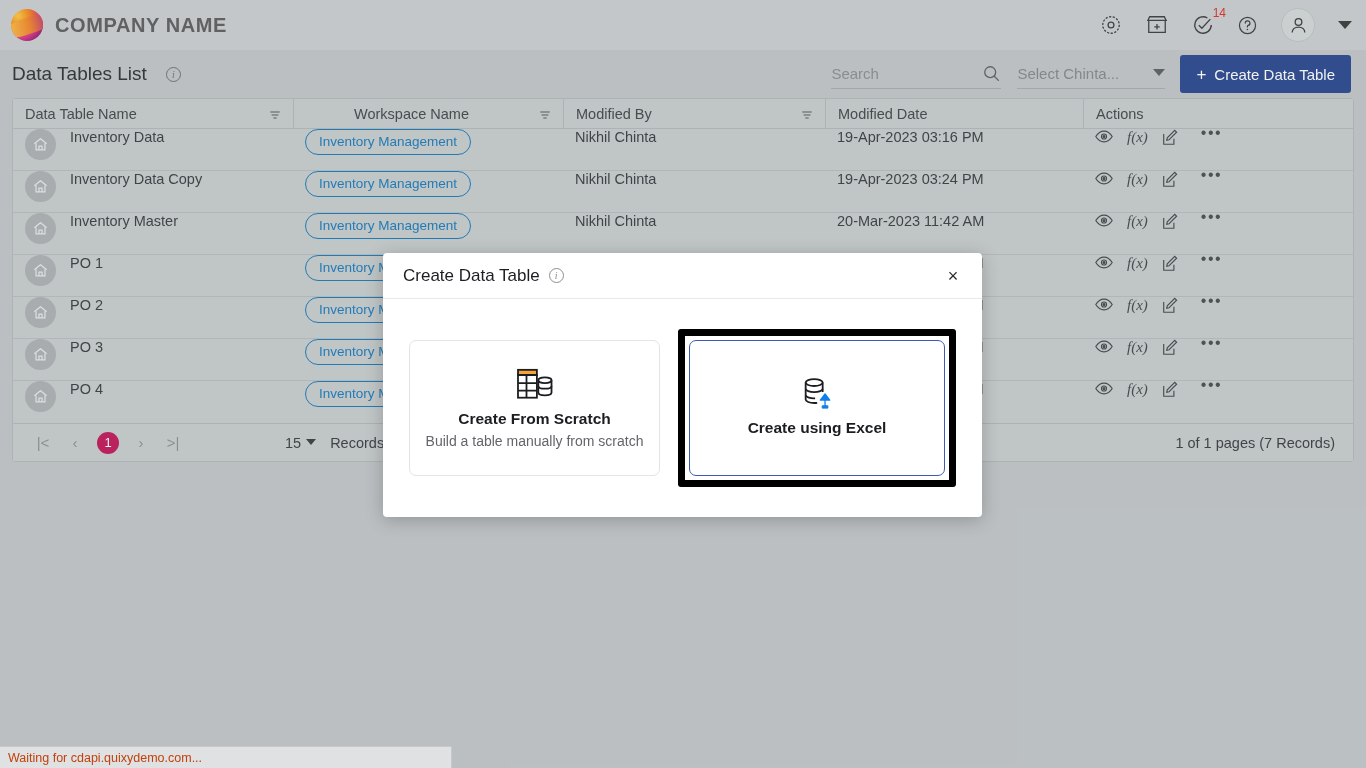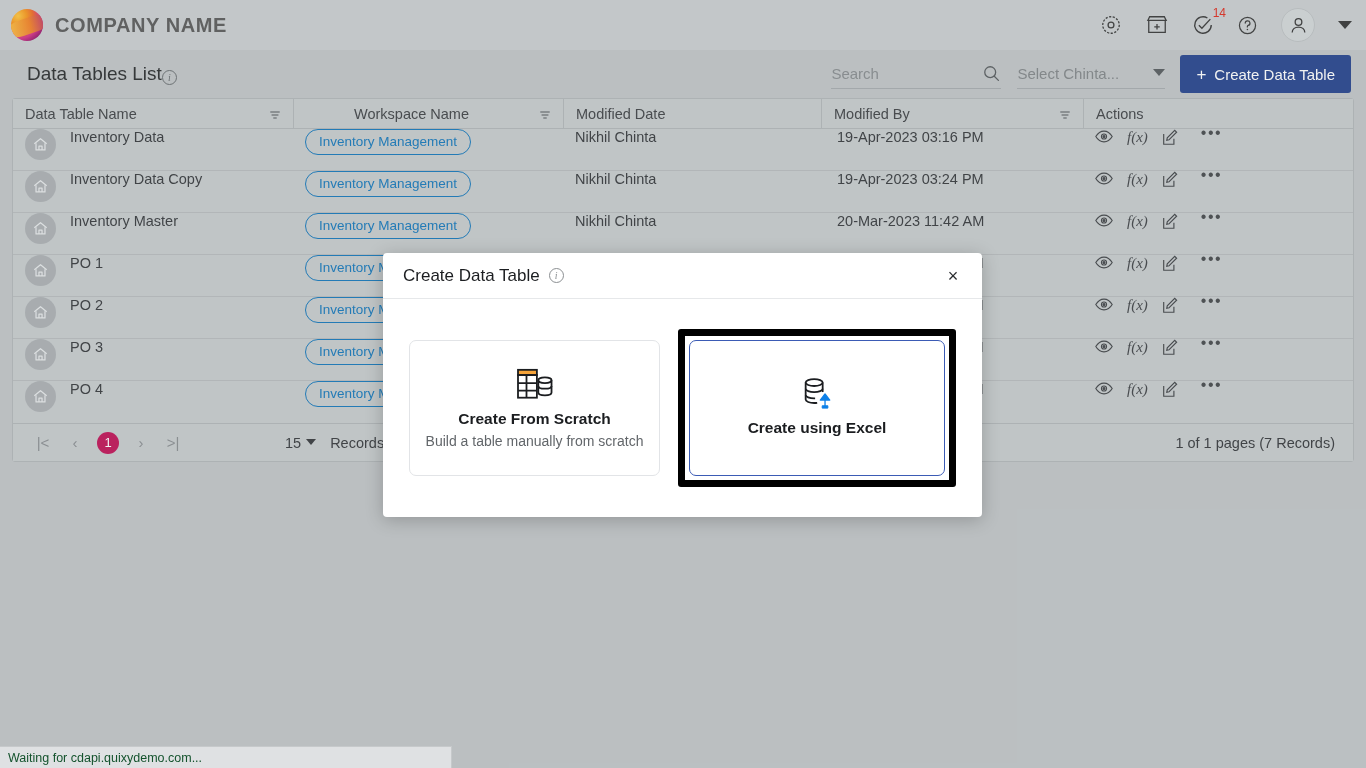--- a/index.html
+++ b/index.html
@@ -49,21 +49,21 @@
   .caret-down {
     width: 0; height: 0; border-left: 7px solid transparent;
     border-right: 7px solid transparent; border-top: 8px solid #3a3a3a;
   }
 
   
   .page-header {
     position: absolute; top: 50px; left: 0; width: 1366px; height: 48px;
     display: flex; align-items: center;
   }
-  .page-title-wrap { display: flex; align-items: flex-end; gap: 0; padding-left: 27px; }
+  .page-title-wrap { display: flex; align-items: center; gap: 19px; padding-left: 12px; }
   .page-title { font-size: 19px; color: #2f3133; }
   .circ-icon {
     width: 15px; height: 15px; border-radius: 50%;
     border: 1.3px solid #6d7174; color: #6d7174;
     font-size: 10px; line-height: 13px; text-align: center; font-style: italic;
     font-family: "Liberation Serif", serif;
   }
   .header-right {
     position: absolute; right: 0; top: 0; height: 48px;
     display: flex; align-items: center; gap: 0;
@@ -222,21 +222,21 @@
   }
   .opt-icon { margin-bottom: 8px; height: 36px; display:flex; align-items:center; }
   .opt-title { font-size: 15.5px; font-weight: bold; color: #1b1d20; margin-bottom: 4px; }
   .opt-desc { font-size: 14px; color: #62666a; line-height: 1.35; }
 
   
   .statusbar {
     position: absolute; left: 0; bottom: 0; width: 452px; height: 22px;
     background: #dfe1e3; border: 1px solid #c6c9cb; border-left: 0; border-bottom: 0;
     display: flex; align-items: center; padding-left: 8px;
-    font-size: 12.5px; color: #14532d;
+    font-size: 12.5px; color: #c2410c;
   }
 </style>
 </head>
 <body>
 
 <div id="app">
 
   <div class="topbar">
     <div class="brand">
       <div class="logo-sphere"></div>
@@ -323,28 +323,28 @@
           <span class="filter-ico"><svg width="12" height="12" viewBox="0 0 14 14" stroke="#55595c" stroke-width="1.3">
               <path d="M1.5 3.5 H12.5 M3 7 H11 M5 10.5 H9"></path>
             </svg></span>
         </div>
         <div class="th c2 divider">
           <span class="label">Workspace Name</span>
           <span class="filter-ico"><svg width="12" height="12" viewBox="0 0 14 14" stroke="#55595c" stroke-width="1.3">
               <path d="M1.5 3.5 H12.5 M3 7 H11 M5 10.5 H9"></path>
             </svg></span>
         </div>
-        <div class="th c4 divider">
-          <span class="label">Modified Date</span>
-        </div>
         <div class="th c3 divider">
           <span class="label">Modified By</span>
           <span class="filter-ico"><svg width="12" height="12" viewBox="0 0 14 14" stroke="#55595c" stroke-width="1.3">
               <path d="M1.5 3.5 H12.5 M3 7 H11 M5 10.5 H9"></path>
             </svg></span>
+        </div>
+        <div class="th c4 divider">
+          <span class="label">Modified Date</span>
         </div>
         <div class="th c5 divider">
           <span class="label">Actions</span>
         </div>
       </div>
     <div id="tbody">
         <div class="trow">
           <div class="cell name-cell c1">
             <span class="home-avatar">
               <svg width="17" height="17" viewBox="0 0 22 22" fill="none" stroke="#e8eaec" stroke-width="1.6" stroke-linejoin="round">

